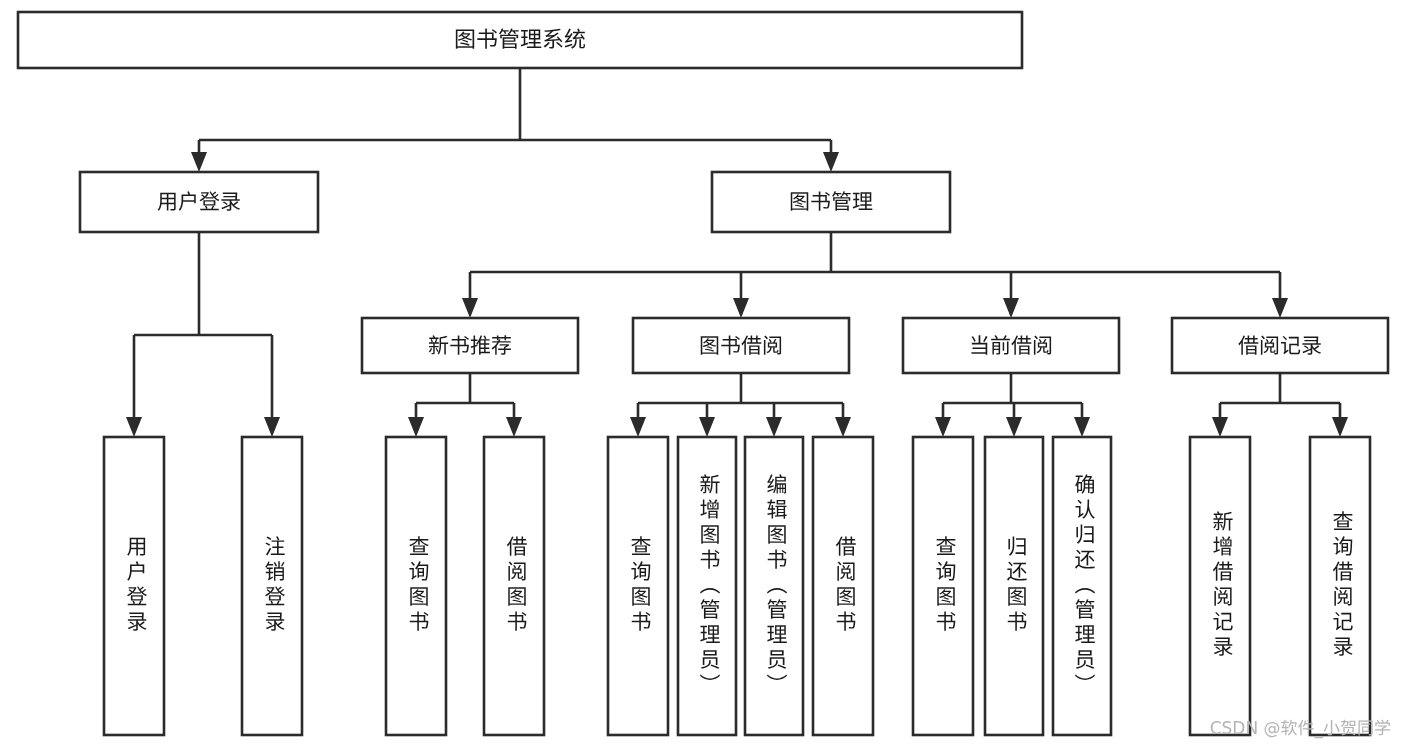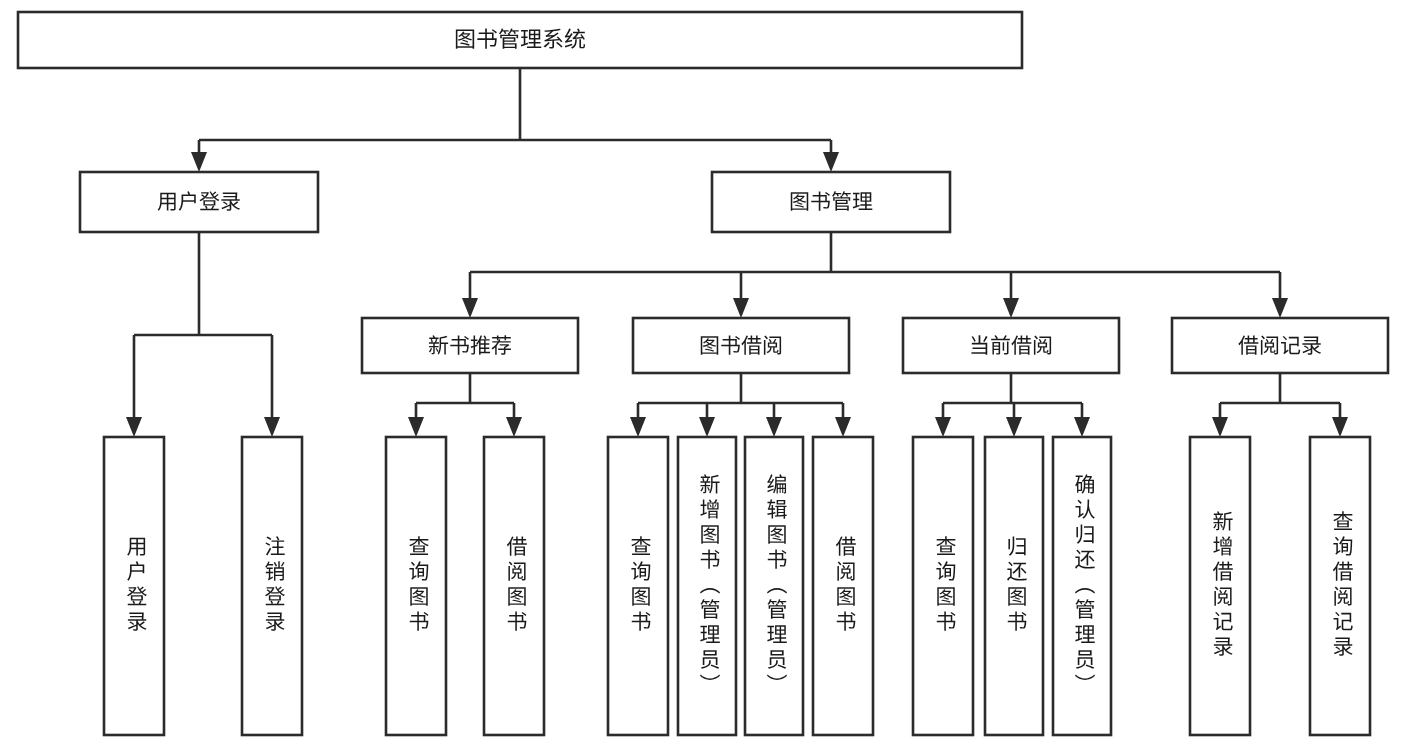--- a/index.html
+++ b/index.html
@@ -207,13 +207,14 @@
         <g>
           <rect x="1190" y="437" width="60" height="298" class="node-rect"></rect>
           <text x="1221" y="586" class="node-label-v" dominant-baseline="central">新增借阅记录</text>
         </g>
         <g>
           <rect x="1310" y="437" width="60" height="298" class="node-rect"></rect>
           <text x="1341" y="586" class="node-label-v" dominant-baseline="central">查询借阅记录</text>
         </g>
       </g>
   </svg>
+  <div class="watermark">CSDN @软件_小贺同学</div>
 </div>
 
 </body></html>

